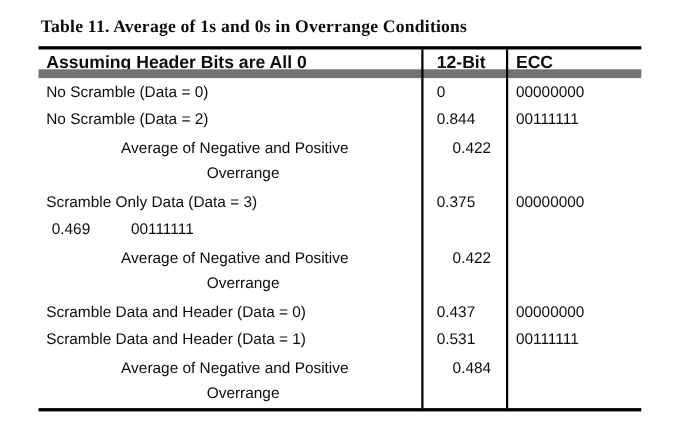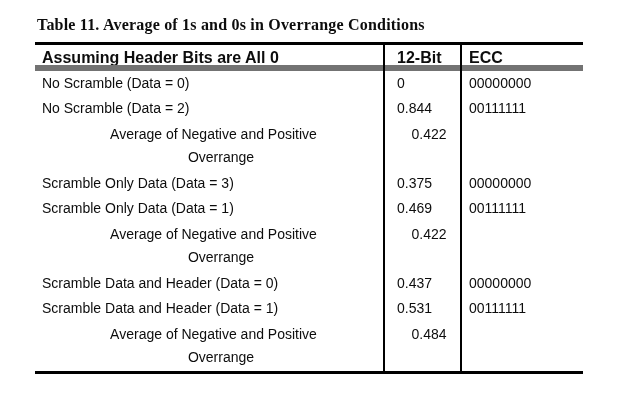--- a/index.html
+++ b/index.html
@@ -23,21 +23,21 @@
     border-top: 3px solid #000; border-bottom: 3px solid #000;
   }
 
   
   .vline { position: absolute; top: 0; bottom: 0; width: 2px; background: #000; }
   .vline1 { left: 348px; }
   .vline2 { left: 425px; }
 
   .hdr-row {
     display: flex; height: 26px; line-height: 26px;
-    border-bottom: 6px solid #737373;
+    border-bottom: 8px solid #737373;
     font-weight: bold; font-size: 16px;
     white-space: nowrap; overflow: hidden;
   }
   .body-rows { font-size: 14px; }
 
   .row { display: flex; height: 25px; line-height: 25px; white-space: nowrap; }
   .row.double { height: 50px; line-height: 23px; padding-top: 2px; text-align: center; }
 
   .c1 { width: 350px; padding-left: 7px; overflow: hidden; }
   .c2 { width: 76px; padding-left: 12px; overflow: hidden; }
@@ -85,21 +85,20 @@
         <div class="c3"></div>
       </div>
 
       <div class="row">
         <div class="c1">Scramble Only Data (Data = 3)</div>
         <div class="c2">0.375</div>
         <div class="c3">00000000</div>
       </div>
 
       <div class="row">
-        <div class="c1">Scramble Only Data (Data = 1)</div>
         <div class="c2">0.469</div>
         <div class="c3">00111111</div>
       </div>
 
       <div class="row double">
         <div class="c1">
           <div>Average of Negative and Positive</div>
           <div class="cond-line2">Overrange</div>
         </div>
         <div class="c2">0.422</div>

